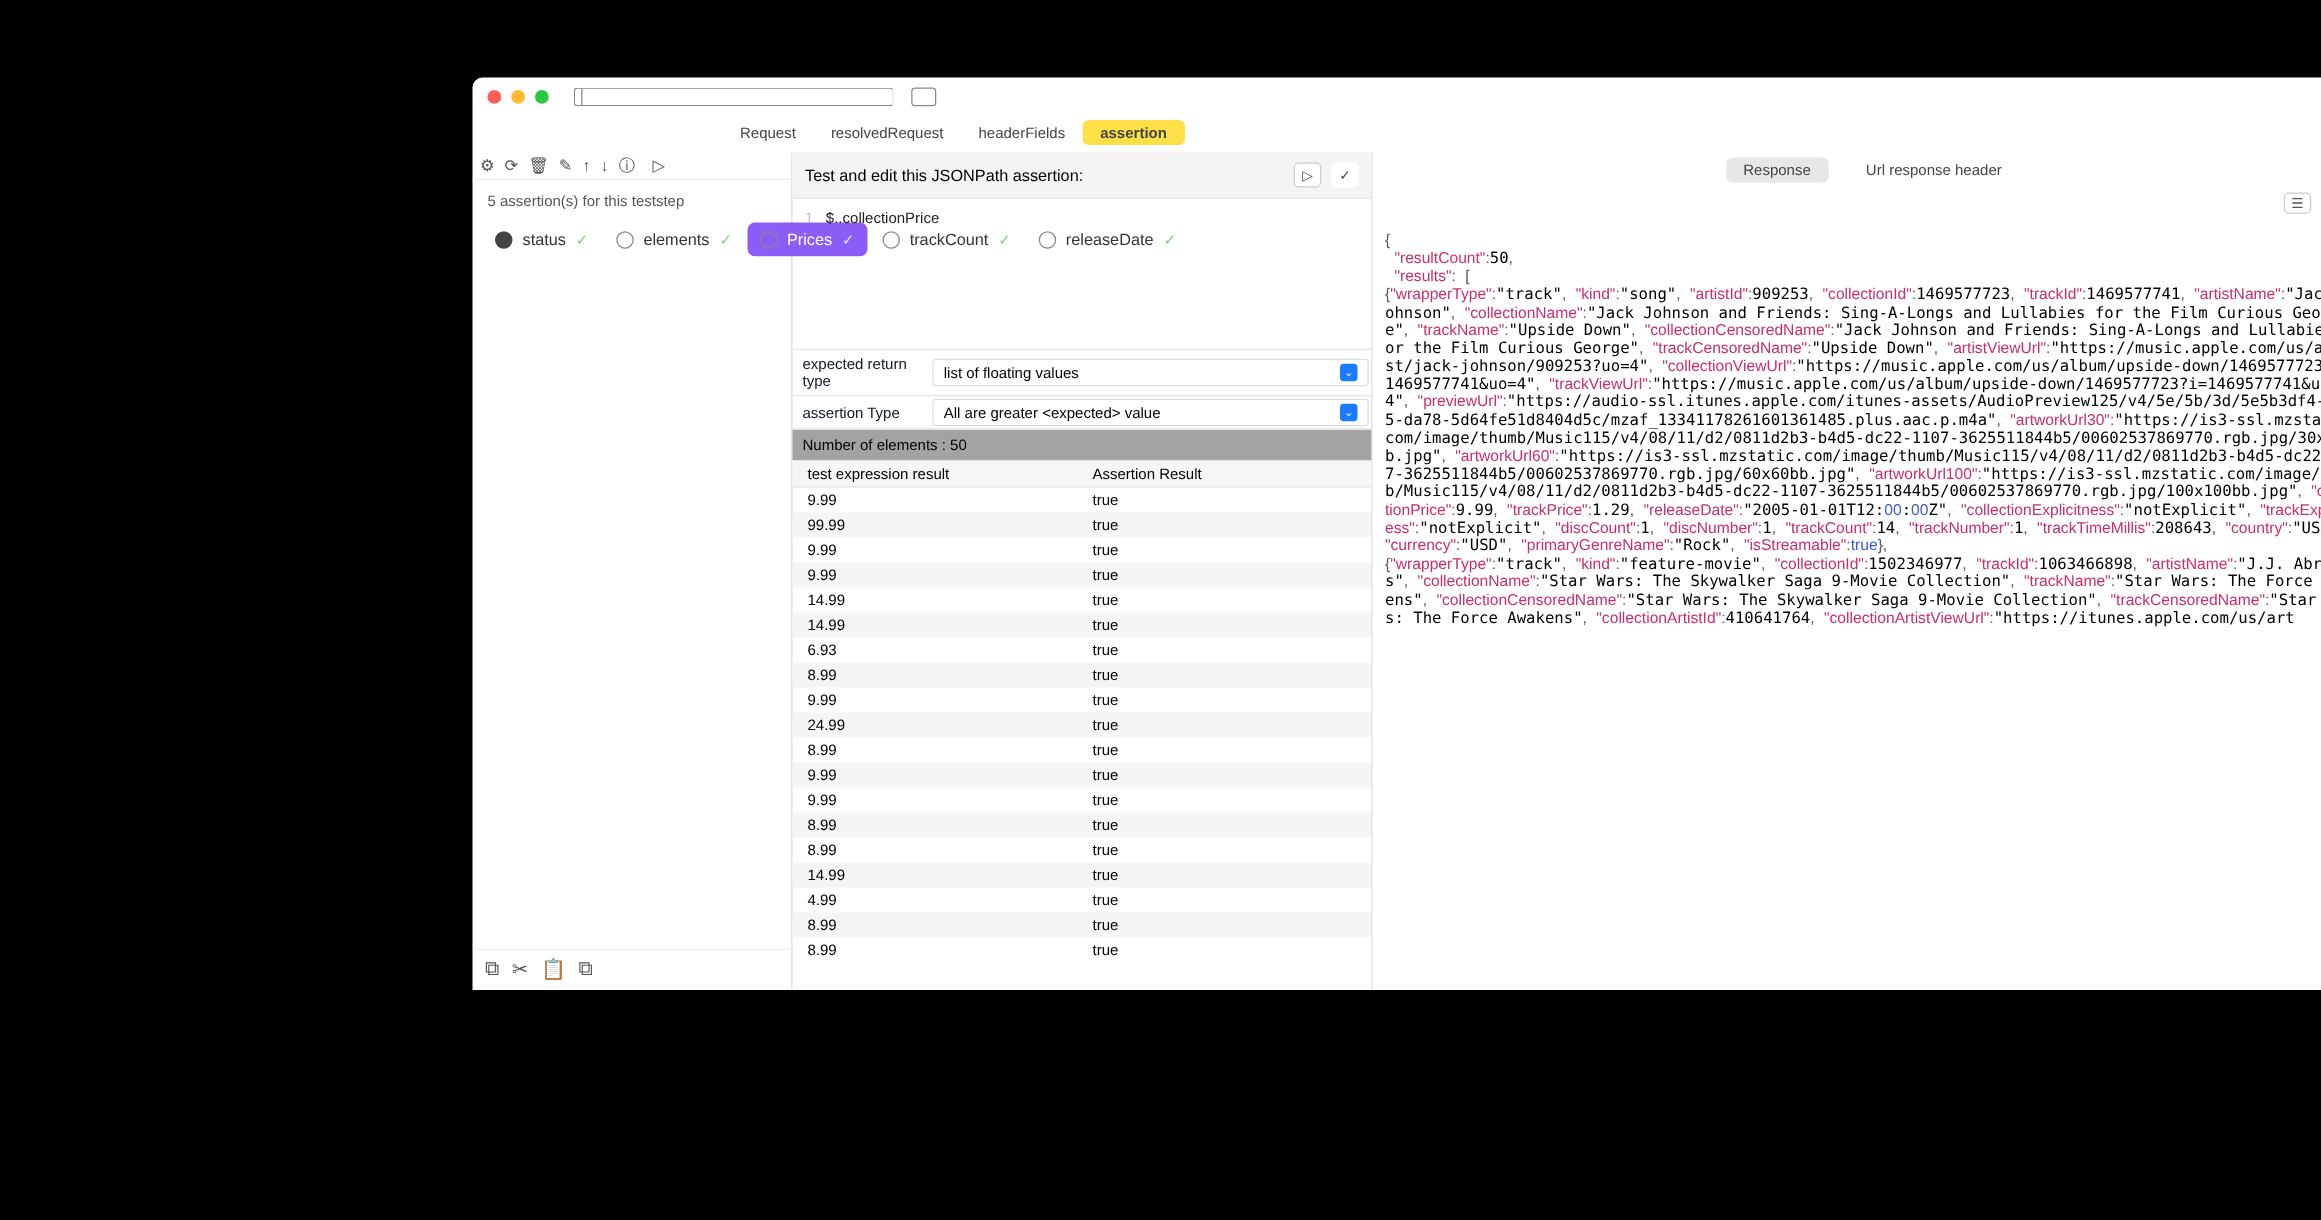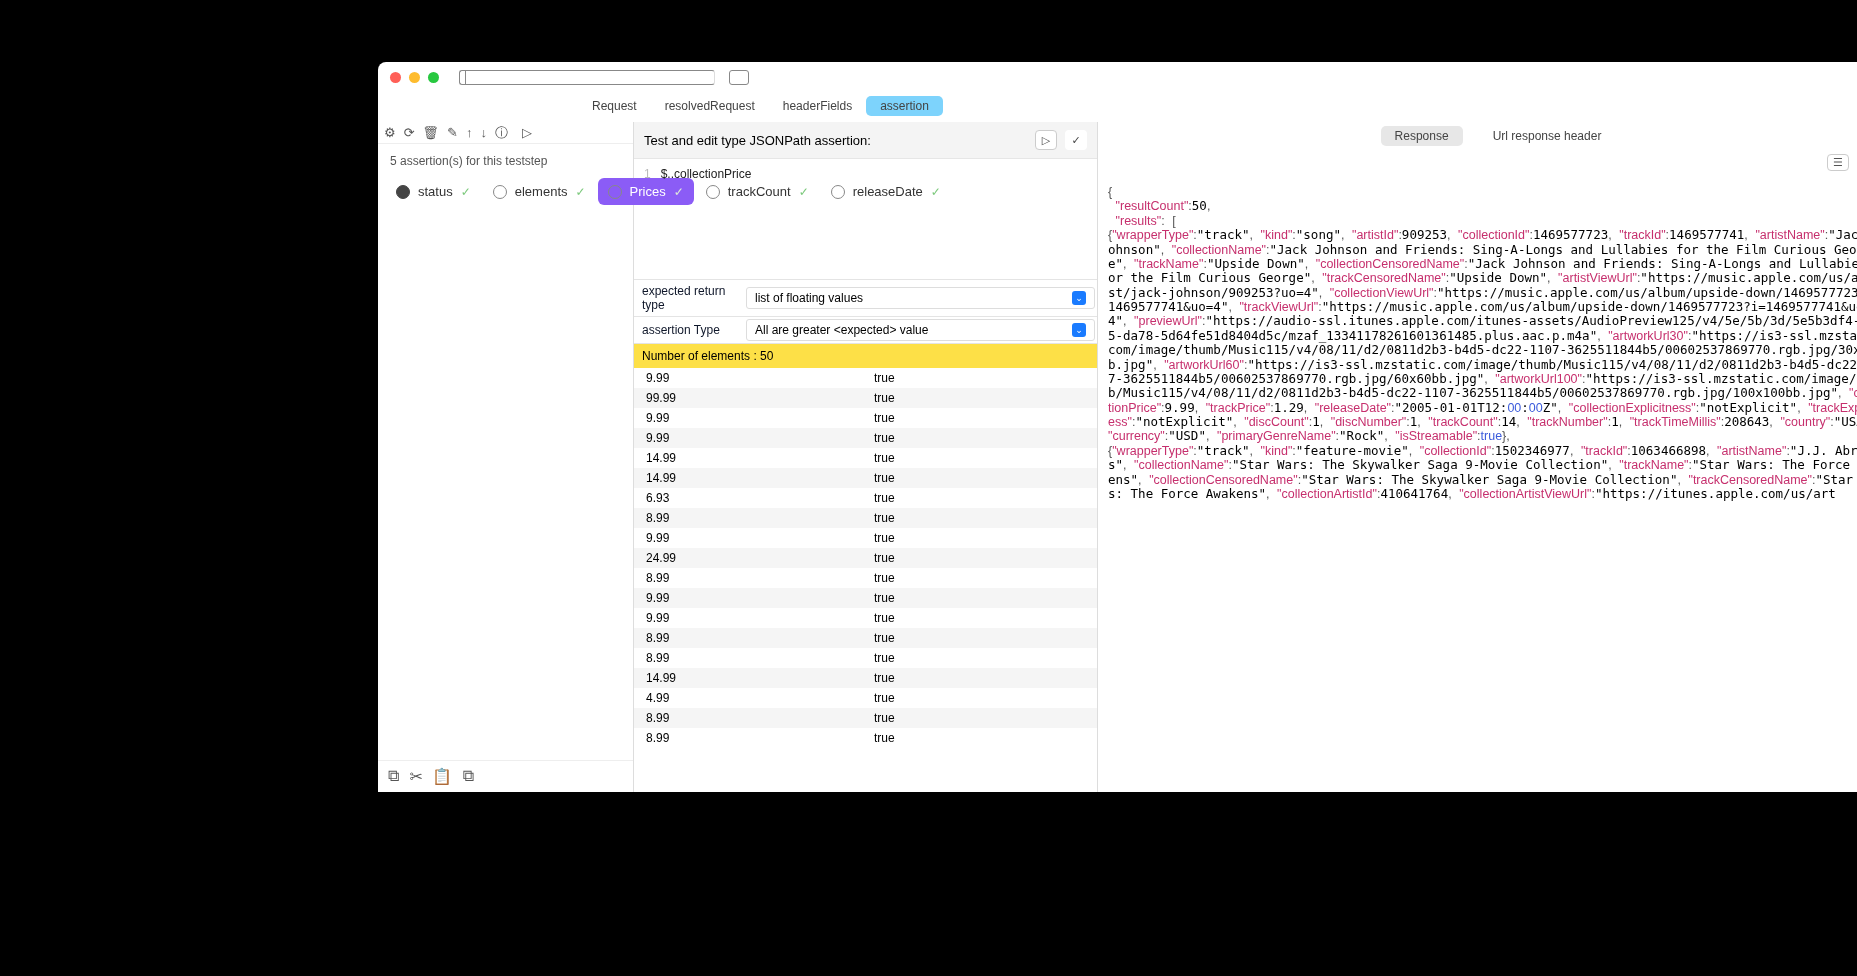--- a/index.html
+++ b/index.html
@@ -9,21 +9,21 @@
 .traffic { display: flex; gap: 8px; }
 .dot { width: 11px; height: 11px; border-radius: 50%; }
 .dot.red { background: #ff5f57; }
 .dot.yellow { background: #febc2e; }
 .dot.green { background: #28c840; }
 .tbicons { margin-left: 20px; display: flex; gap: 14px; }
 .tbicon { width: 20px; height: 15px; border: 1.3px solid #888; border-radius: 3px; position: relative; }
 .tbicon.sidebar::after { content:''; position:absolute; left:5px; top:0; bottom:0; width:1.3px; background:#888; }
 .pill-tabs { display: flex; align-items: center; justify-content: center; gap: 0; padding: 4px 0 6px; }
 .pill-tabs .tab { padding: 3px 14px; font-size: 12px; color: #444; cursor: pointer; }
-.pill-tabs .tab.active { background: #7dd3fc; border-radius: 5px; }
+.pill-tabs .tab.active { background: #fde047; border-radius: 5px; font-weight: bold; }
 .columns { display: flex; height: calc(100% - 60px); }
 
 .sidebar { width: 256px; border-right: 1px solid #ddd; display: flex; flex-direction: column; }
 .side-toolbar { height: 22px; display:flex; align-items:center; gap:8px; padding: 0 6px; border-bottom: 1px solid #eee; }
 .side-toolbar span { color:#555; font-size:13px; }
 .side-head { padding: 10px 12px; font-size: 12px; color:#555; }
 .assert-list { display:flex; flex-direction:row; gap:2px; padding: 0 8px; }
 .assert-item { display:flex; align-items:center; gap:8px; padding: 6px 10px; border-radius:6px; font-size:13px; color:#333; }
 .assert-item .tick { margin-left:auto; color:#7cc97c; font-size:12px; }
 .assert-item.selected { background:#8b5cf6; color:#fff; }
@@ -37,21 +37,21 @@
 .mid-head .label { font-size:13px; font-weight:500; }
 .mid-head .playbtn, .mid-head .checkbtn { width:22px; height:20px; display:flex; align-items:center; justify-content:center; border:1px solid #ccc; border-radius:4px; font-size:11px; color:#444; background:#fff; }
 .jsonpath-box { font-family: Menlo, Consolas, monospace; font-size: 12px; padding: 8px 10px; color:#222; display:flex; gap:10px; }
 .jsonpath-box .ln { color:#bbb; }
 .form-row { display:flex; align-items:center; font-size:12px; border-top:1px solid #e4e4e4; }
 .form-row .lab { width: 112px; padding: 4px 8px; color:#0f172a; }
 .form-row .sel { flex:1; display:flex; align-items:center; padding: 3px 8px; background:#fff; border:1px solid #ddd; margin:2px 2px 2px 0; border-radius:3px; position:relative; }
 .form-row .sel .chev { margin-left:auto; width:14px; height:14px; background:#1a7bff; border-radius:3px; color:#fff; font-size:9px; display:flex; align-items:center; justify-content:center; }
 .val-input { border-top:1px solid #e4e4e4; }
 .val-input .inp { width: calc(100% - 4px); margin:2px; padding:4px 8px; border:1px solid #ddd; border-radius:3px; font-size:12px; }
-.num-bar { background:#fde047; padding:5px 8px; font-size:12px; border-top:1px solid #e4e4e4; }
+.num-bar { background:#a3a3a3; padding:5px 8px; font-size:12px; border-top:1px solid #e4e4e4; }
 .tbl-head, .tbl-row { display:flex; font-size:12px; }
 .tbl-head { background:#f6f6f6; border-top:1px solid #e4e4e4; border-bottom:1px solid #e4e4e4; }
 .tbl-head div, .tbl-row div { padding:3px 12px; }
 .tbl-head .c1, .tbl-row .c1 { width: 228px; }
 .tbl-head .c2, .tbl-row .c2 { flex:1; }
 .tbl-body { flex:1; overflow:auto; }
 .tbl-row:nth-child(even){ background:#f5f5f5; }
 
 .right { flex:1; display:flex; flex-direction:column; }
 .right-tabs { display:flex; align-items:center; justify-content:center; gap:16px; padding:4px 0 6px; }
@@ -149,21 +149,21 @@
       <div class="side-foot">
         <span>⧉</span>
         <span>✂</span>
         <span>📋</span>
         <span>⧉</span>
       </div>
     </div>
 
     <div class="middle">
       <div class="mid-head">
-        <span class="label">Test and edit type JSONPath assertion:</span>
+        <span class="label">Test and edit this JSONPath assertion:</span>
         <span style="flex:1"></span>
         <span class="playbtn">▷</span>
         <span class="checkbtn" style="border:none;">✓</span>
       </div>
       <div class="jsonpath-box" style="height:120px; align-items:flex-start;">
         <span class="ln">1</span>
         <span>$..collectionPrice</span>
       </div>
       <div class="form-row">
         <div class="lab">expected return type</div>
@@ -173,20 +173,24 @@
         </div>
       </div>
       <div class="form-row">
         <div class="lab">assertion Type</div>
         <div class="sel">
           <span>All are greater &lt;expected&gt; value</span>
           <span class="chev">⌄</span>
         </div>
       </div>
       <div class="num-bar">Number of elements : 50</div>
+      <div class="tbl-head">
+        <div class="c1">test expression result</div>
+        <div class="c2">Assertion Result</div>
+      </div>
       <div class="tbl-body" id="tbl-body">
           <div class="tbl-row">
             <div class="c1">9.99</div>
             <div class="c2">true</div>
           </div>
           <div class="tbl-row">
             <div class="c1">99.99</div>
             <div class="c2">true</div>
           </div>
           <div class="tbl-row">

